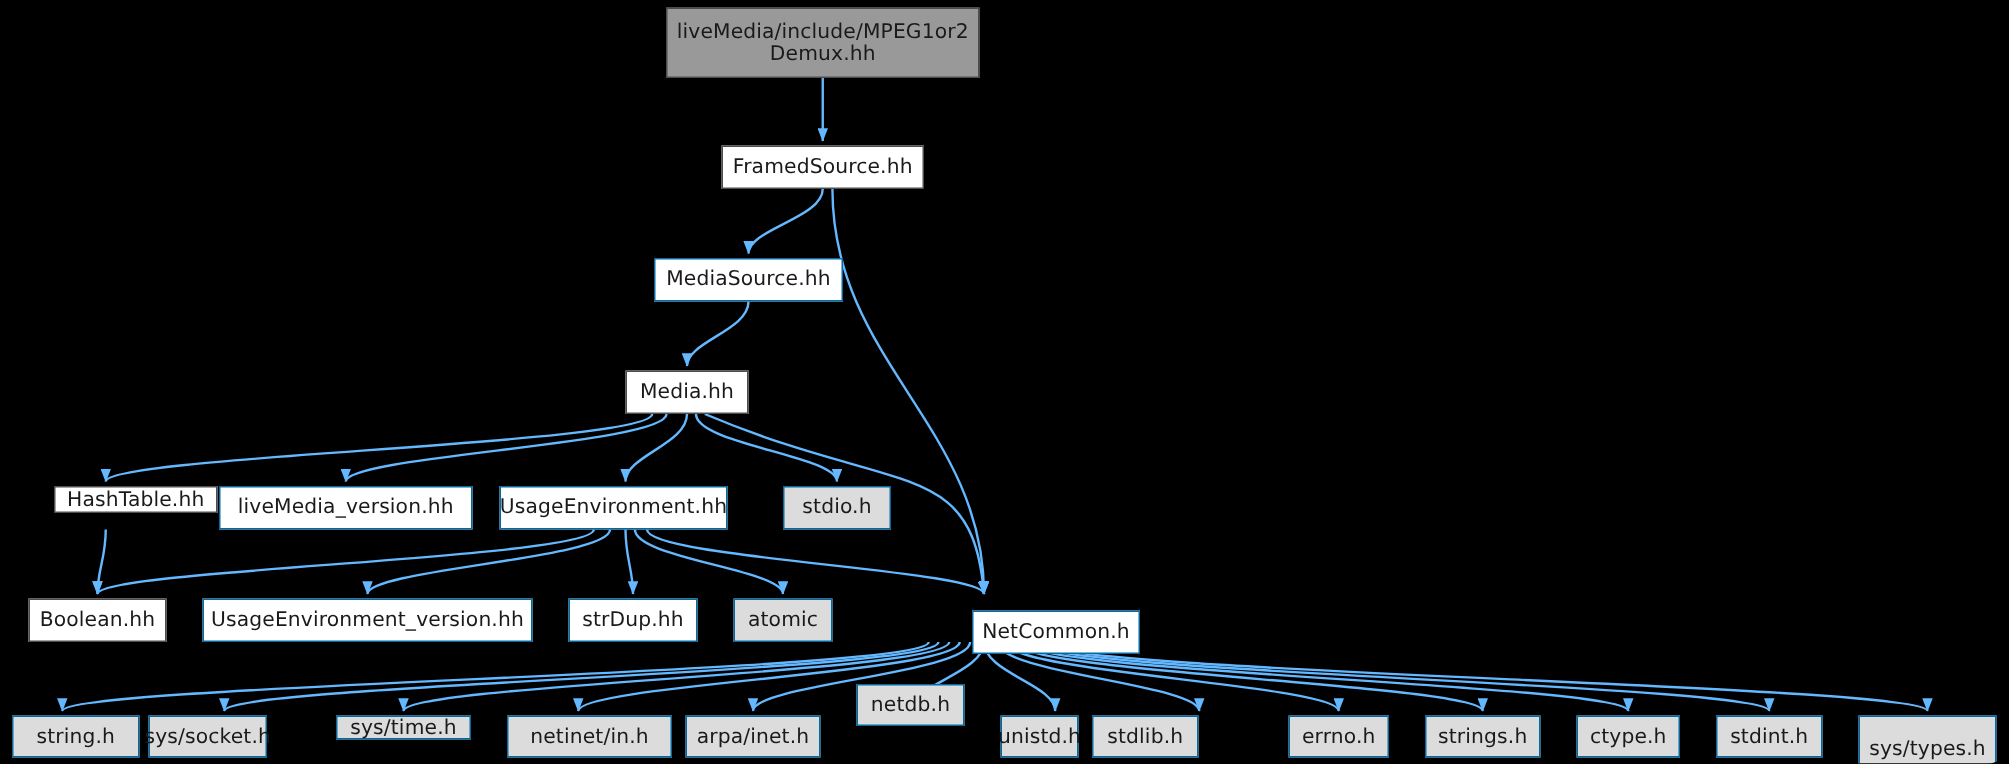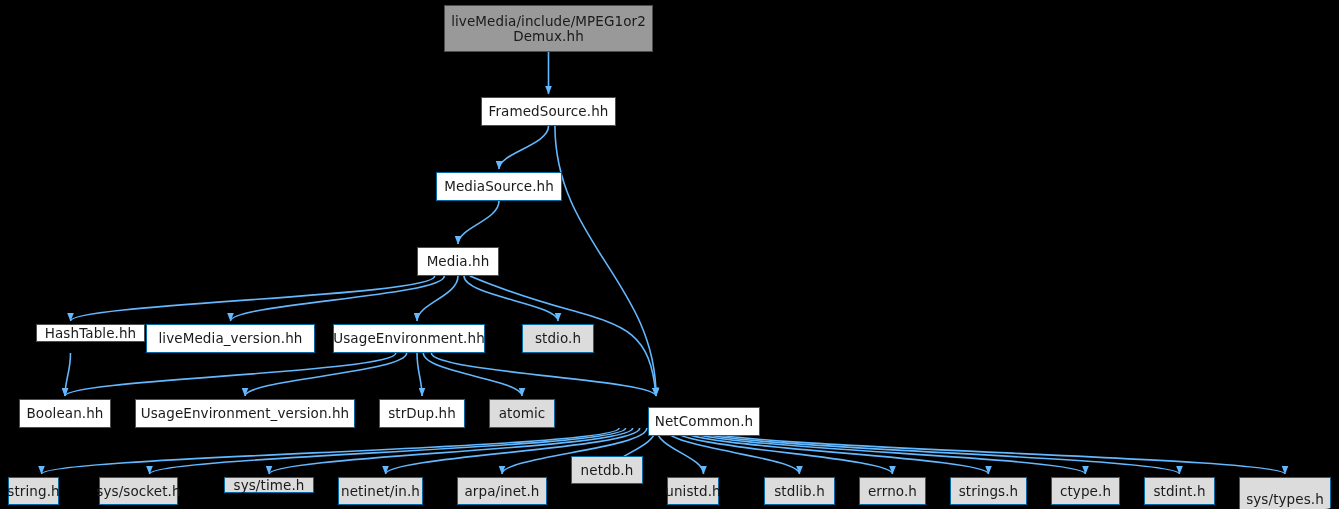--- a/index.html
+++ b/index.html
@@ -92,27 +92,27 @@
       <div class="node fill-white border-dark" style="left: 417px; top: 247px; width: 82px; height: 29px;">Media.hh</div>
       <div class="node fill-white border-dark" style="left: 16px; top: 324px; width: 109px; height: 18px; margin-left: 20px;">HashTable.hh</div>
       <div class="node fill-white" style="left: 146px; top: 324px; width: 169px; height: 29px;">liveMedia_version.hh</div>
       <div class="node fill-white" style="left: 333px; top: 324px; width: 152px; height: 29px;">UsageEnvironment.hh</div>
       <div class="node fill-gray" style="left: 522px; top: 324px; width: 72px; height: 29px;">stdio.h</div>
       <div class="node fill-white border-dark" style="left: 19px; top: 399px; width: 92px; height: 29px;">Boolean.hh</div>
       <div class="node fill-white" style="left: 135px; top: 399px; width: 220px; height: 29px;">UsageEnvironment_version.hh</div>
       <div class="node fill-white" style="left: 379px; top: 399px; width: 86px; height: 29px;">strDup.hh</div>
       <div class="node fill-gray" style="left: 489px; top: 399px; width: 66px; height: 29px;">atomic</div>
       <div class="node fill-white" style="left: 600px; top: 407px; width: 112px; height: 29px; margin-left: 48px;">NetCommon.h</div>
-      <div class="node fill-gray" style="left: 8px; top: 477px; width: 51px; height: 28px;">string.h</div>
+      <div class="node fill-gray" style="left: 8px; top: 477px; width: 85px; height: 28px;">string.h</div>
       <div class="node fill-gray" style="left: 99px; top: 477px; width: 79px; height: 28px;">sys/socket.h</div>
       <div class="node fill-gray" style="left: 224px; top: 477px; width: 90px; height: 16px;">sys/time.h</div>
-      <div class="node fill-gray" style="left: 338px; top: 477px; width: 85px; height: 28px; text-align: center;">netinet/in.h</div>
+      <div class="node fill-gray" style="left: 338px; top: 477px; width: 110px; height: 28px; text-align: center;">netinet/in.h</div>
       <div class="node fill-gray" style="left: 457px; top: 477px; width: 90px; height: 28px;">arpa/inet.h</div>
       <div class="node fill-gray" style="left: 571px; top: 456px; width: 72px; height: 28px;">netdb.h</div>
       <div class="node fill-gray" style="left: 667px; top: 477px; width: 52px; height: 28px;">unistd.h</div>
-      <div class="node fill-gray" style="left: 764px; top: 477px; width: 71px; height: 28px;">stdlib.h</div>
+      <div class="node fill-gray" style="left: 728px; top: 477px; width: 71px; height: 28px;">stdlib.h</div>
       <div class="node fill-gray" style="left: 859px; top: 477px; width: 67px; height: 28px;">errno.h</div>
       <div class="node fill-gray" style="left: 950px; top: 477px; width: 77px; height: 28px;">strings.h</div>
       <div class="node fill-gray" style="left: 1051px; top: 477px; width: 69px; height: 28px;">ctype.h</div>
       <div class="node fill-gray" style="left: 1144px; top: 477px; width: 71px; height: 28px;">stdint.h</div>
       <div class="node fill-gray" style="left: 1239px; top: 477px; width: 92px; height: 44px;">sys/types.h</div>
     </div>
 </div>
 
 </body></html>

